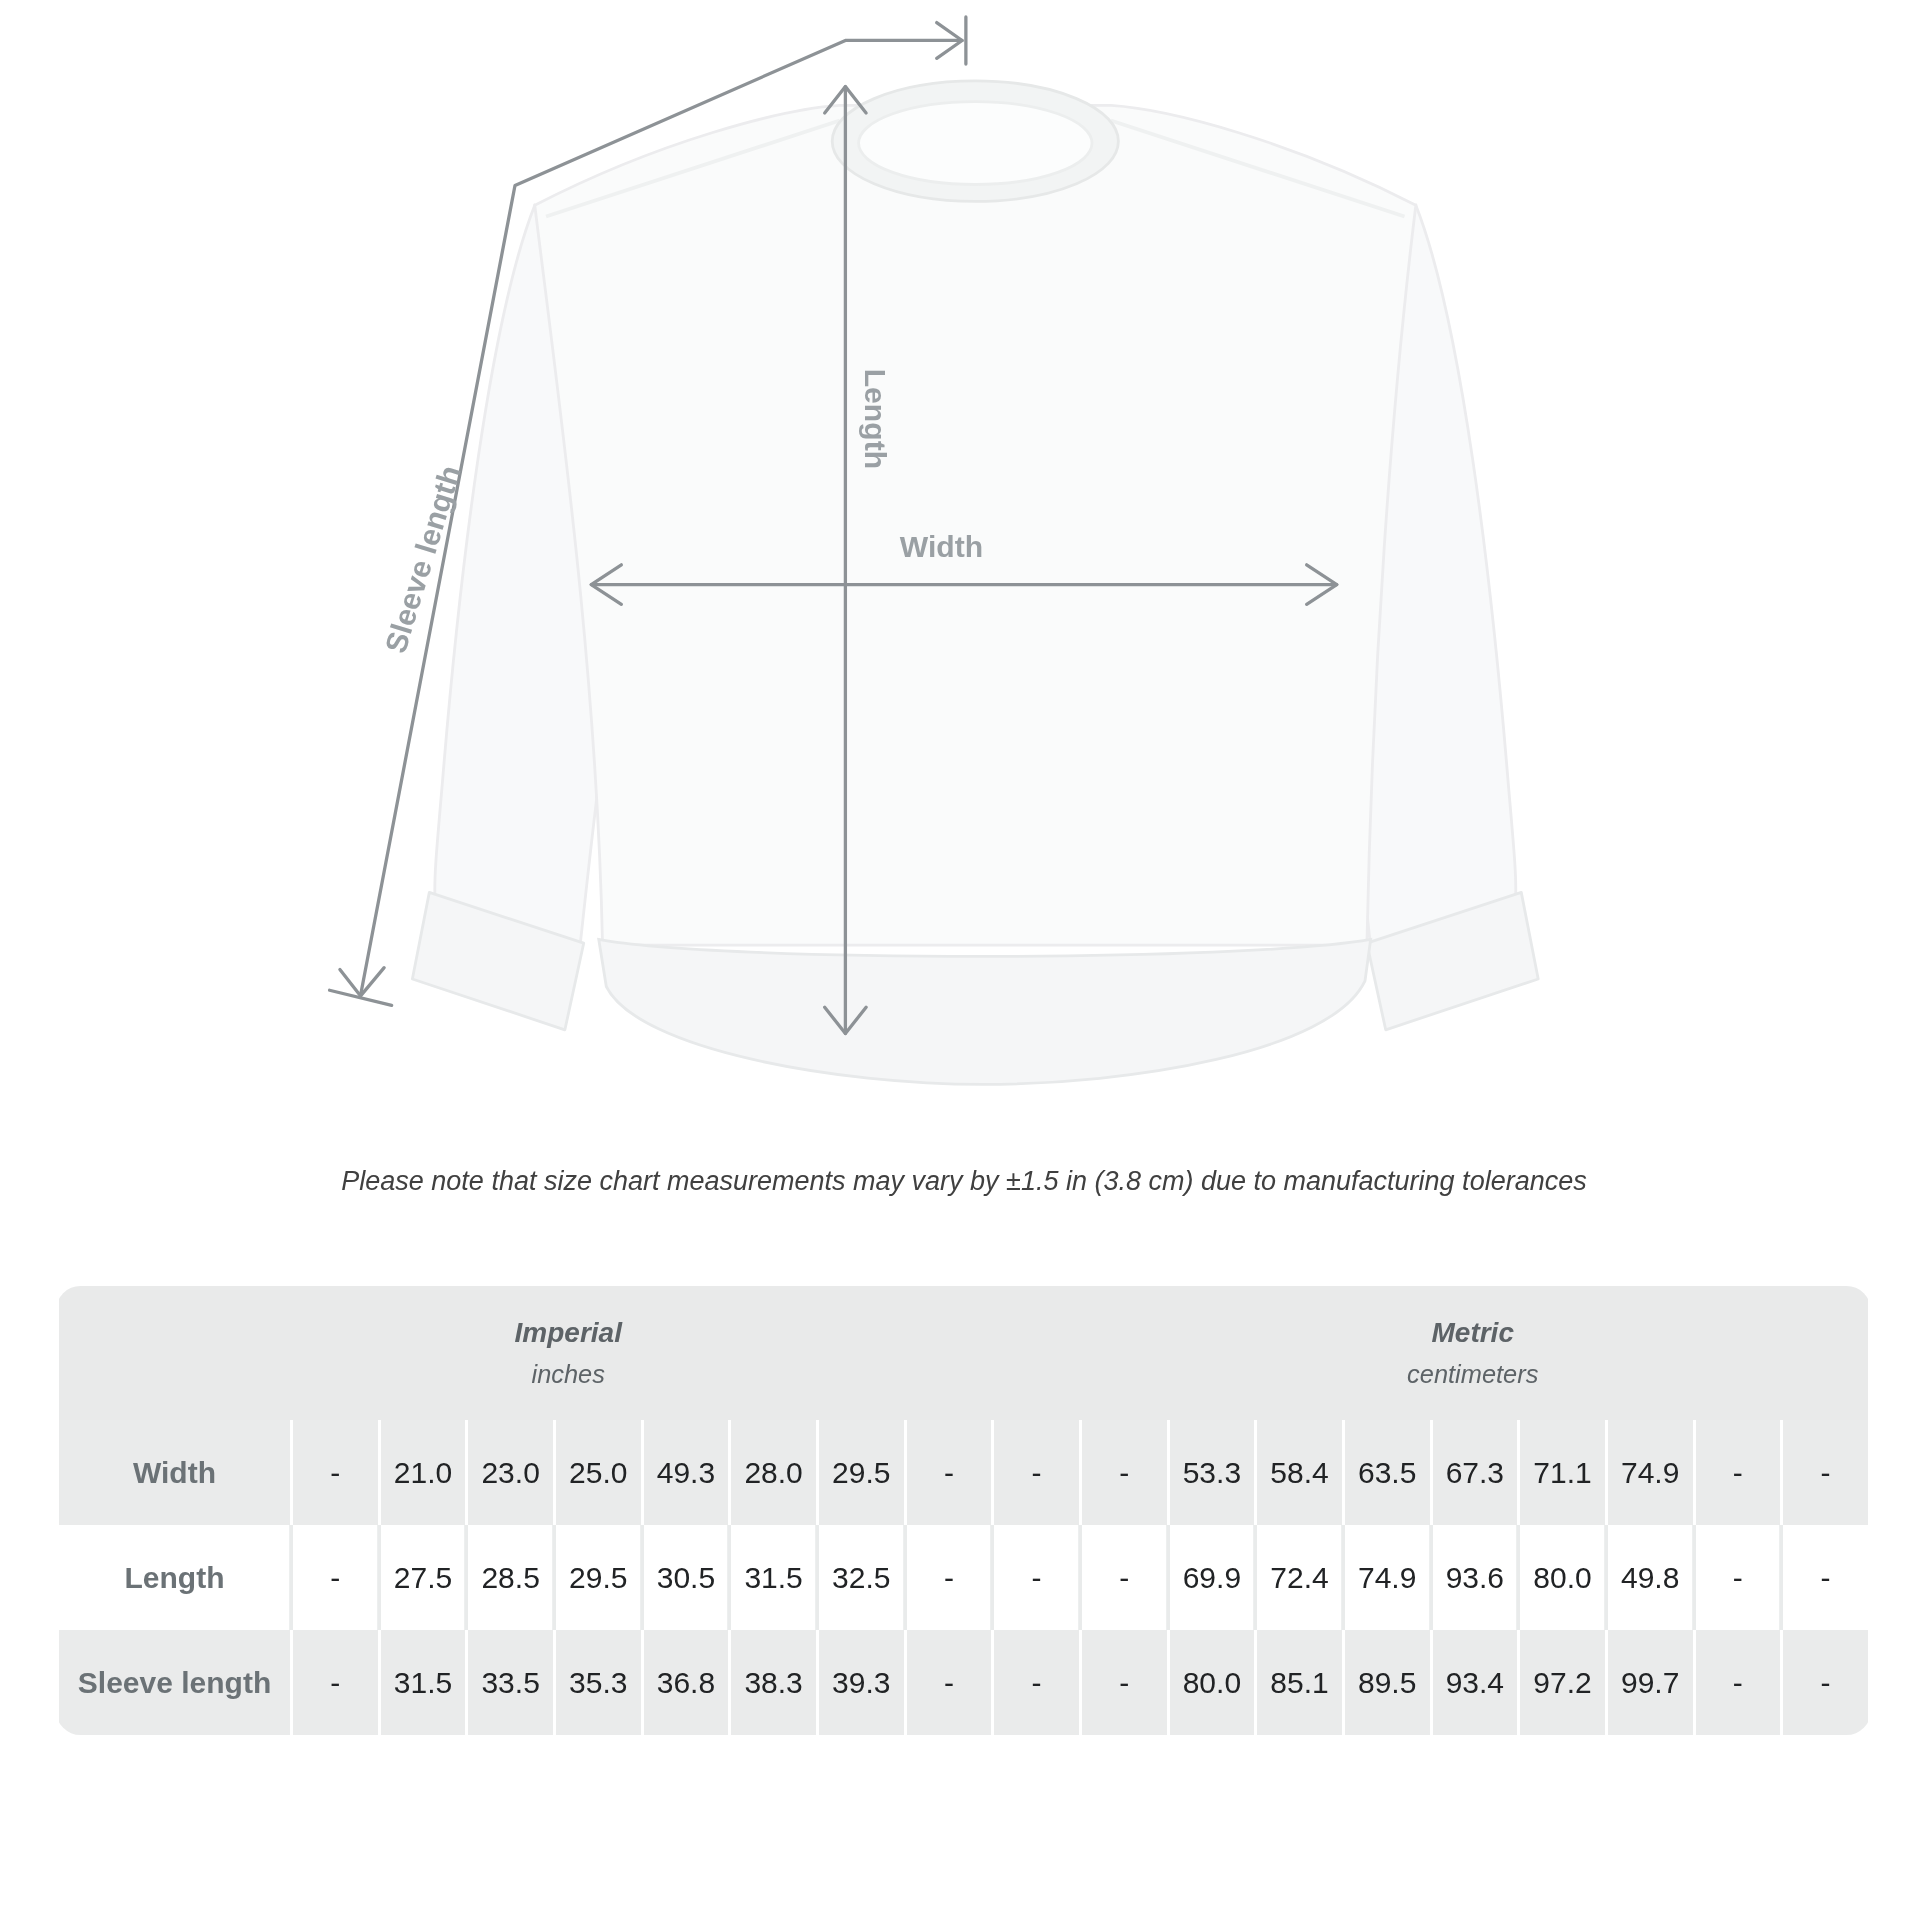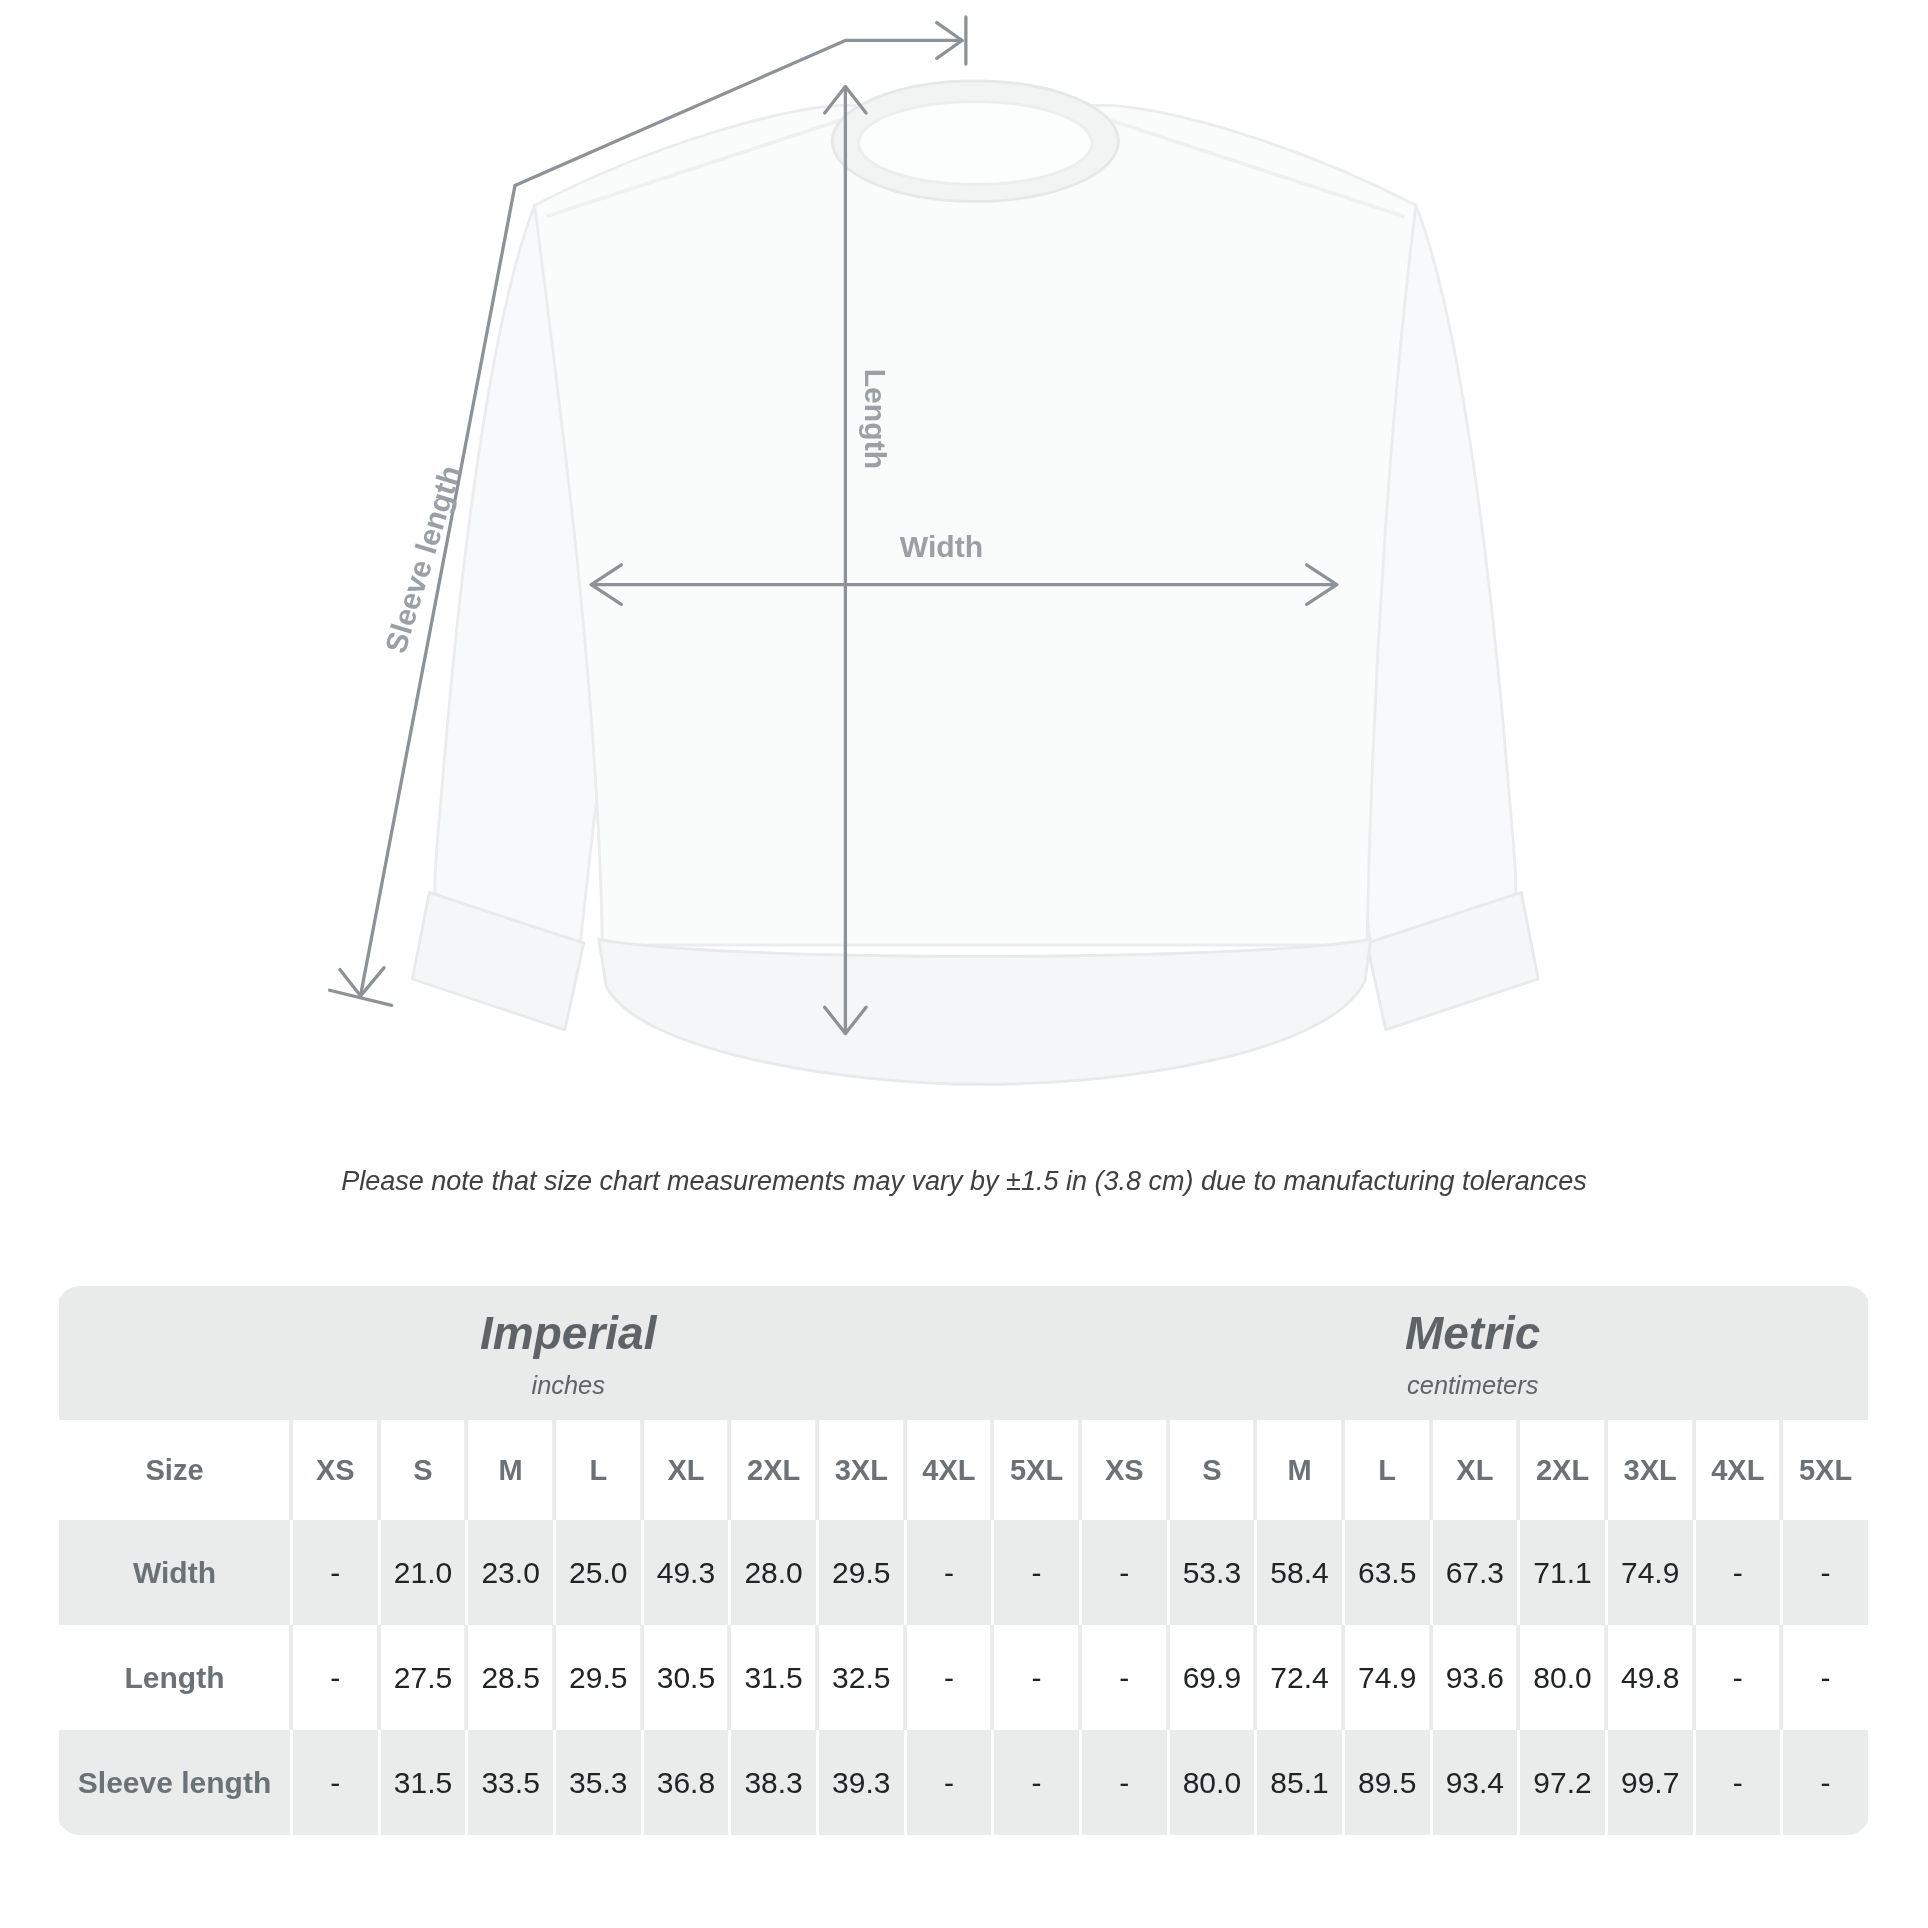--- a/index.html
+++ b/index.html
@@ -16,21 +16,21 @@
   
   .table-wrap{position:absolute;left:56px;top:1286px;width:1815px;border-radius:24.5px;overflow:hidden;background:#ffffff;}
   table.chart{width:100%;border-collapse:separate;border-spacing:3.8px 0;table-layout:fixed;}
   table.chart th,table.chart td{padding:0;text-align:center;vertical-align:middle;font-family:"Liberation Sans",sans-serif;}
 
   tr.band-row td{height:134px;background:#e9eaea;}
   .band-flex{display:flex;width:100%;}
   .band-half{display:flex;flex-direction:column;align-items:center;justify-content:center;}
   .band-half.imperial{width:56.3%;}
   .band-half.metric{width:43.7%;}
-  .unit-title{font-size:46px;font-weight:700;font-style:italic;color:#5d6367;}
+  .unit-title{font-size:28px;font-weight:700;font-style:italic;color:#5d6367;}
   .unit-sub{font-size:25.4px;font-style:italic;color:#5d6367;margin-top:11px;}
 
   tr.size-header th{height:100px;background:#ffffff;font-size:29px;font-weight:700;color:#6b7276;}
   tr.size-header th:not(:first-child){box-shadow:-3.8px 0 0 #e9ebeb;}
 
   tbody.measures tr th{font-size:30px;font-weight:700;color:#6b7276;}
   tbody.measures tr td{font-size:30px;font-weight:400;color:#212325;}
   tbody.measures tr{height:105px;}
   tbody.measures tr:nth-child(odd) th,
   tbody.measures tr:nth-child(odd) td{background:#eaebeb;}
@@ -114,41 +114,20 @@
               <div class="unit-title">Imperial</div>
               <div class="unit-sub">inches</div>
             </div>
             <div class="band-half metric">
               <div class="unit-title">Metric</div>
               <div class="unit-sub">centimeters</div>
             </div>
           </div>
         </td>
       </tr>
-      <tr class="size-header" id="size-header-row">
-        <th>Size</th>
-      <th>XS</th>
-          <th>S</th>
-          <th>M</th>
-          <th>L</th>
-          <th>XL</th>
-          <th>2XL</th>
-          <th>3XL</th>
-          <th>4XL</th>
-          <th>5XL</th>
-          <th>XS</th>
-          <th>S</th>
-          <th>M</th>
-          <th>L</th>
-          <th>XL</th>
-          <th>2XL</th>
-          <th>3XL</th>
-          <th>4XL</th>
-          <th>5XL</th>
-        </tr>
     </tbody>
     <tbody class="measures" id="measure-rows">
         <tr>
           <th>Width</th>
           <td>-</td>
           <td>21.0</td>
           <td>23.0</td>
           <td>25.0</td>
           <td>49.3</td>
           <td>28.0</td>

